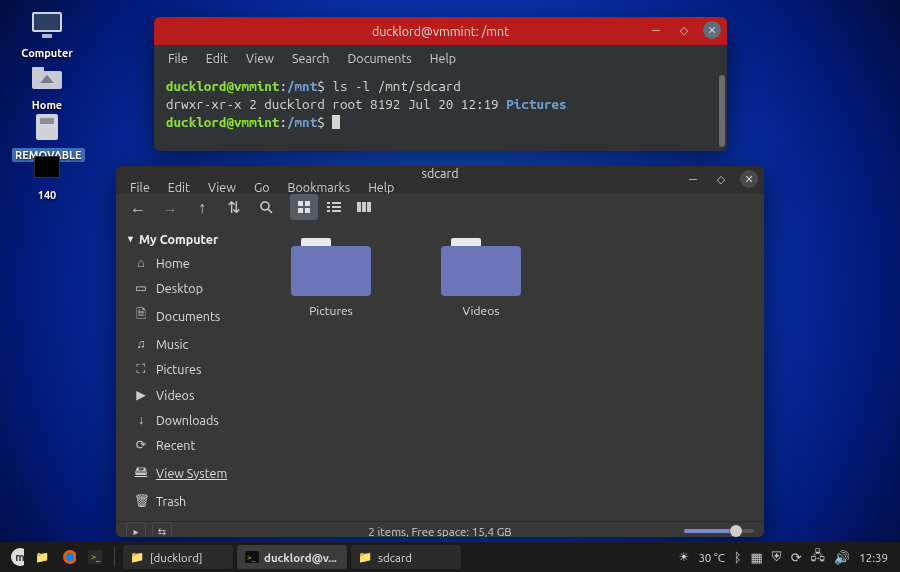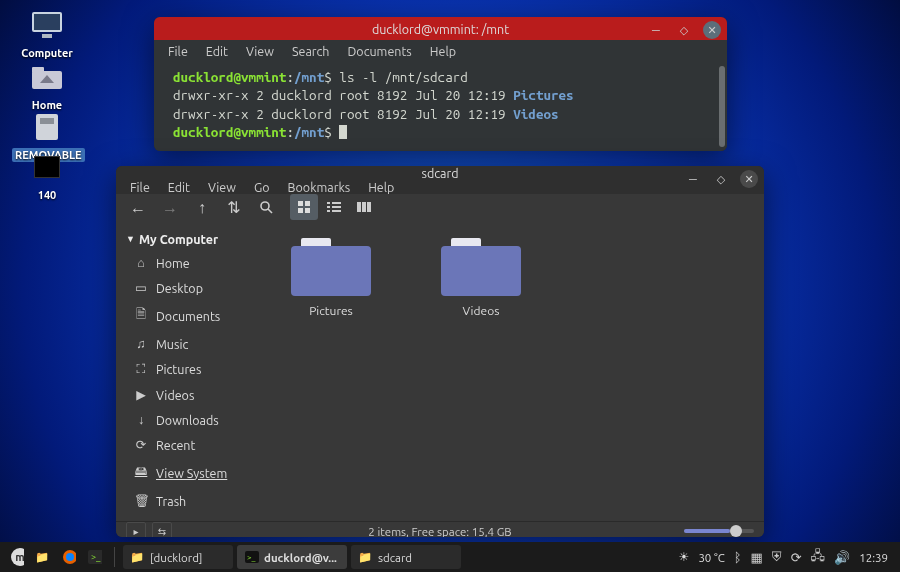--- a/index.html
+++ b/index.html
@@ -18,21 +18,21 @@
   .win { position: absolute; background: #2f2f2f; border-radius: 6px; box-shadow: 0 8px 30px rgba(0,0,0,.55); display:flex; flex-direction:column; overflow:hidden;}
   .titlebar { height: 28px; display:flex; align-items:center; justify-content:center; font-size:12.5px; color:#ddd; position:relative; background:#2f2f2f;}
   .titlebar.dark { background:#b91c1c;}
   .win-controls { position:absolute; right:6px; top:4px; display:flex; gap:10px; align-items:center;}
   .wc { width:18px; height:18px; display:flex;align-items:center;justify-content:center; color:#ccc; font-size:11px;}
   .wc.close { background:#5c6e7a; border-radius:50%;}
   .menubar { height:26px; display:flex; align-items:center; gap:18px; padding:0 14px; font-size:12.5px; color:#ccc; background:#2f2f2f;}
   .menubar span{cursor:default;}
   
   .term-body { flex:1; background:#303436; padding:6px 12px 10px; font-family: "Ubuntu Mono","DejaVu Sans Mono",monospace; font-size:13.5px; line-height:1.35; position:relative;}
-  .term-line { white-space: pre; margin-left: 7px; }
+  .term-line { white-space: pre; }
   .t-user{color:#8ae234;font-weight:bold;}
   .t-path{color:#729fcf;font-weight:bold;}
   .t-dir{color:#729fcf;font-weight:bold;}
   .t-cmd{color:#d3d7cf;}
   .t-out{color:#d3d7cf;}
   .cursor{display:inline-block;width:8px;height:14px;background:#d3d7cf;vertical-align:-2px;}
   .term-scroll{position:absolute;right:2px;top:4px;bottom:4px;width:6px;background:#6a6e70;border-radius:3px;}
   
   .fm-toolbar{height:38px;background:#383838;display:flex;align-items:center;gap:8px;padding:0 10px;}
   .tbtn{width:24px;height:24px;display:flex;align-items:center;justify-content:center;color:#ccc;}
@@ -121,21 +121,20 @@
     <span>File</span>
     <span>Edit</span>
     <span>View</span>
     <span>Search</span>
     <span>Documents</span>
     <span>Help</span>
   </div>
   <div class="term-body">
     <div class="term-line"><span class="t-user">ducklord@vmmint</span><span class="t-out">:</span><span class="t-path">/mnt</span><span class="t-out">$ </span><span class="t-cmd">ls -l /mnt/sdcard</span></div>
     <div class="term-line"><span class="t-out" id="r0"><span class="t-out">drwxr-xr-x 2 ducklord root 8192 Jul 20 12:19 </span><span class="t-dir">Pictures</span></span></div>
-    <div class="term-line"><span class="t-out" id="r1"><span class="t-out">drwxr-xr-x 2 ducklord root 8192 Jul 20 12:19 </span><span class="t-dir">Videos</span></span></div>
     <div class="term-line"><span class="t-user">ducklord@vmmint</span><span class="t-out">:</span><span class="t-path">/mnt</span><span class="t-out">$ </span><span class="cursor"></span></div>
     <div class="term-scroll"></div>
   </div>
 </div>
 
 <div class="win" style="left:116px;top:166px;width:648px;height:371px">
   <div class="titlebar">
     <span>sdcard</span>
     <div class="win-controls">
       <div class="wc">─</div>

